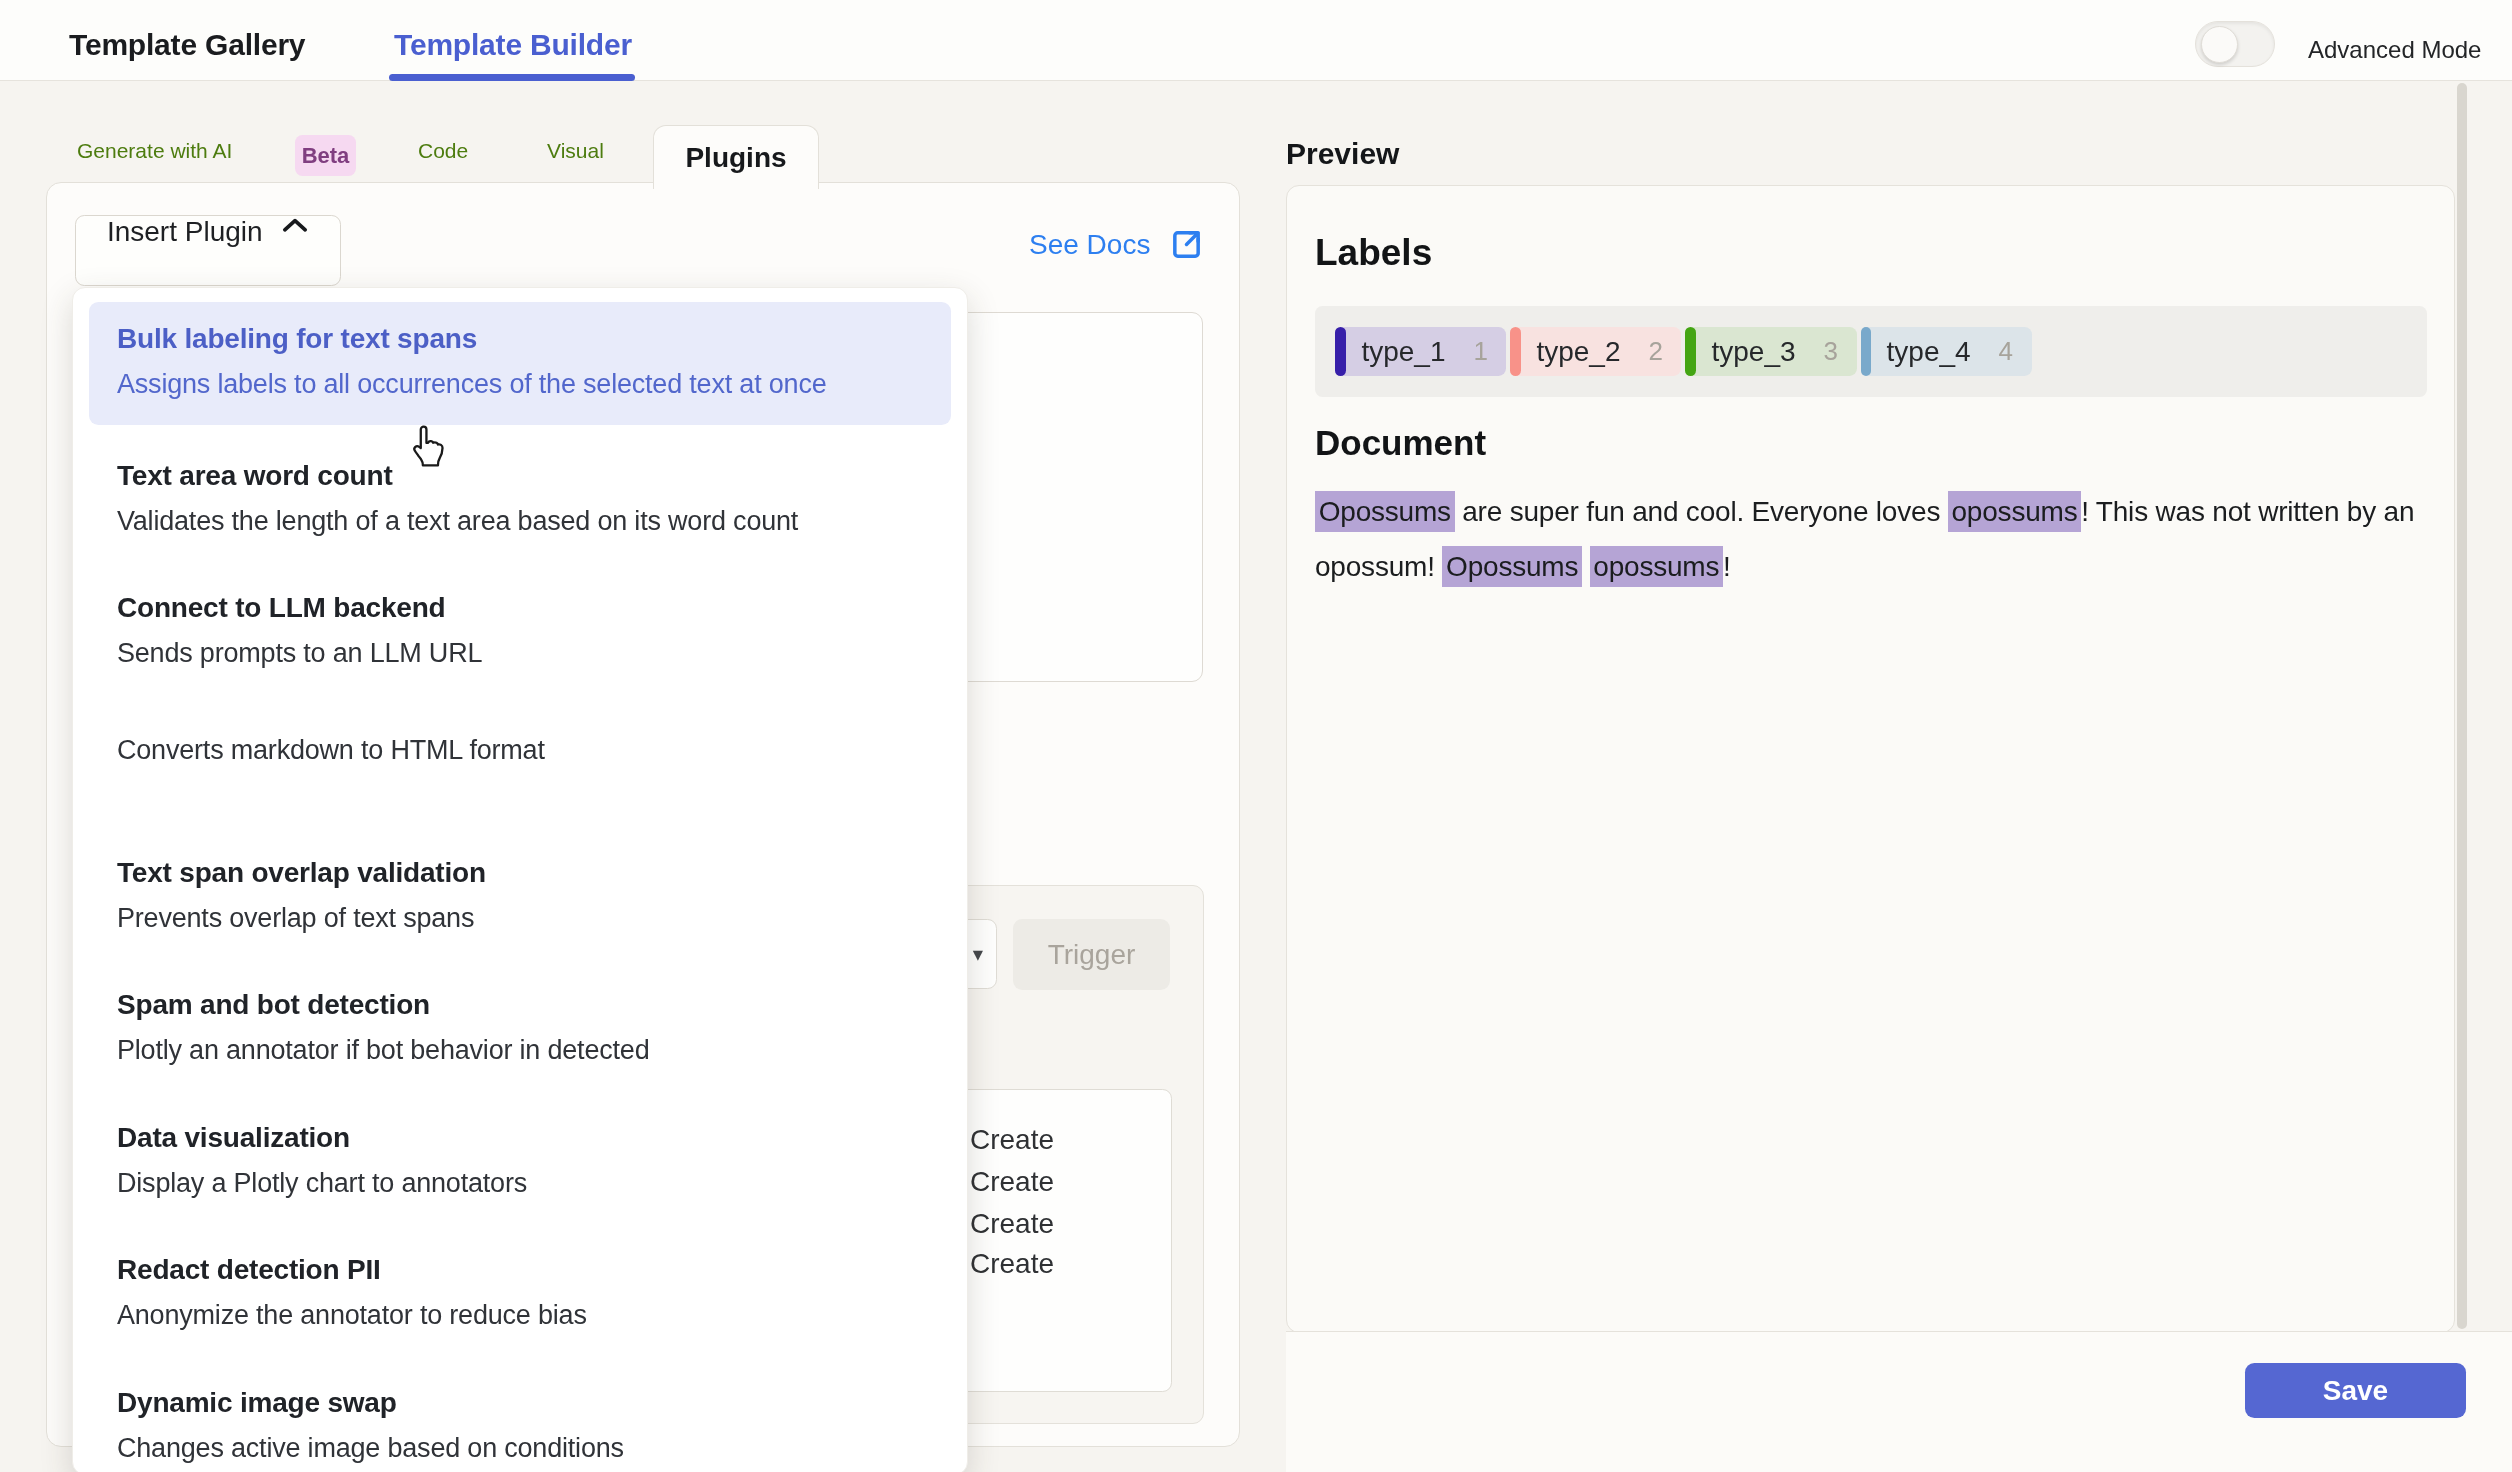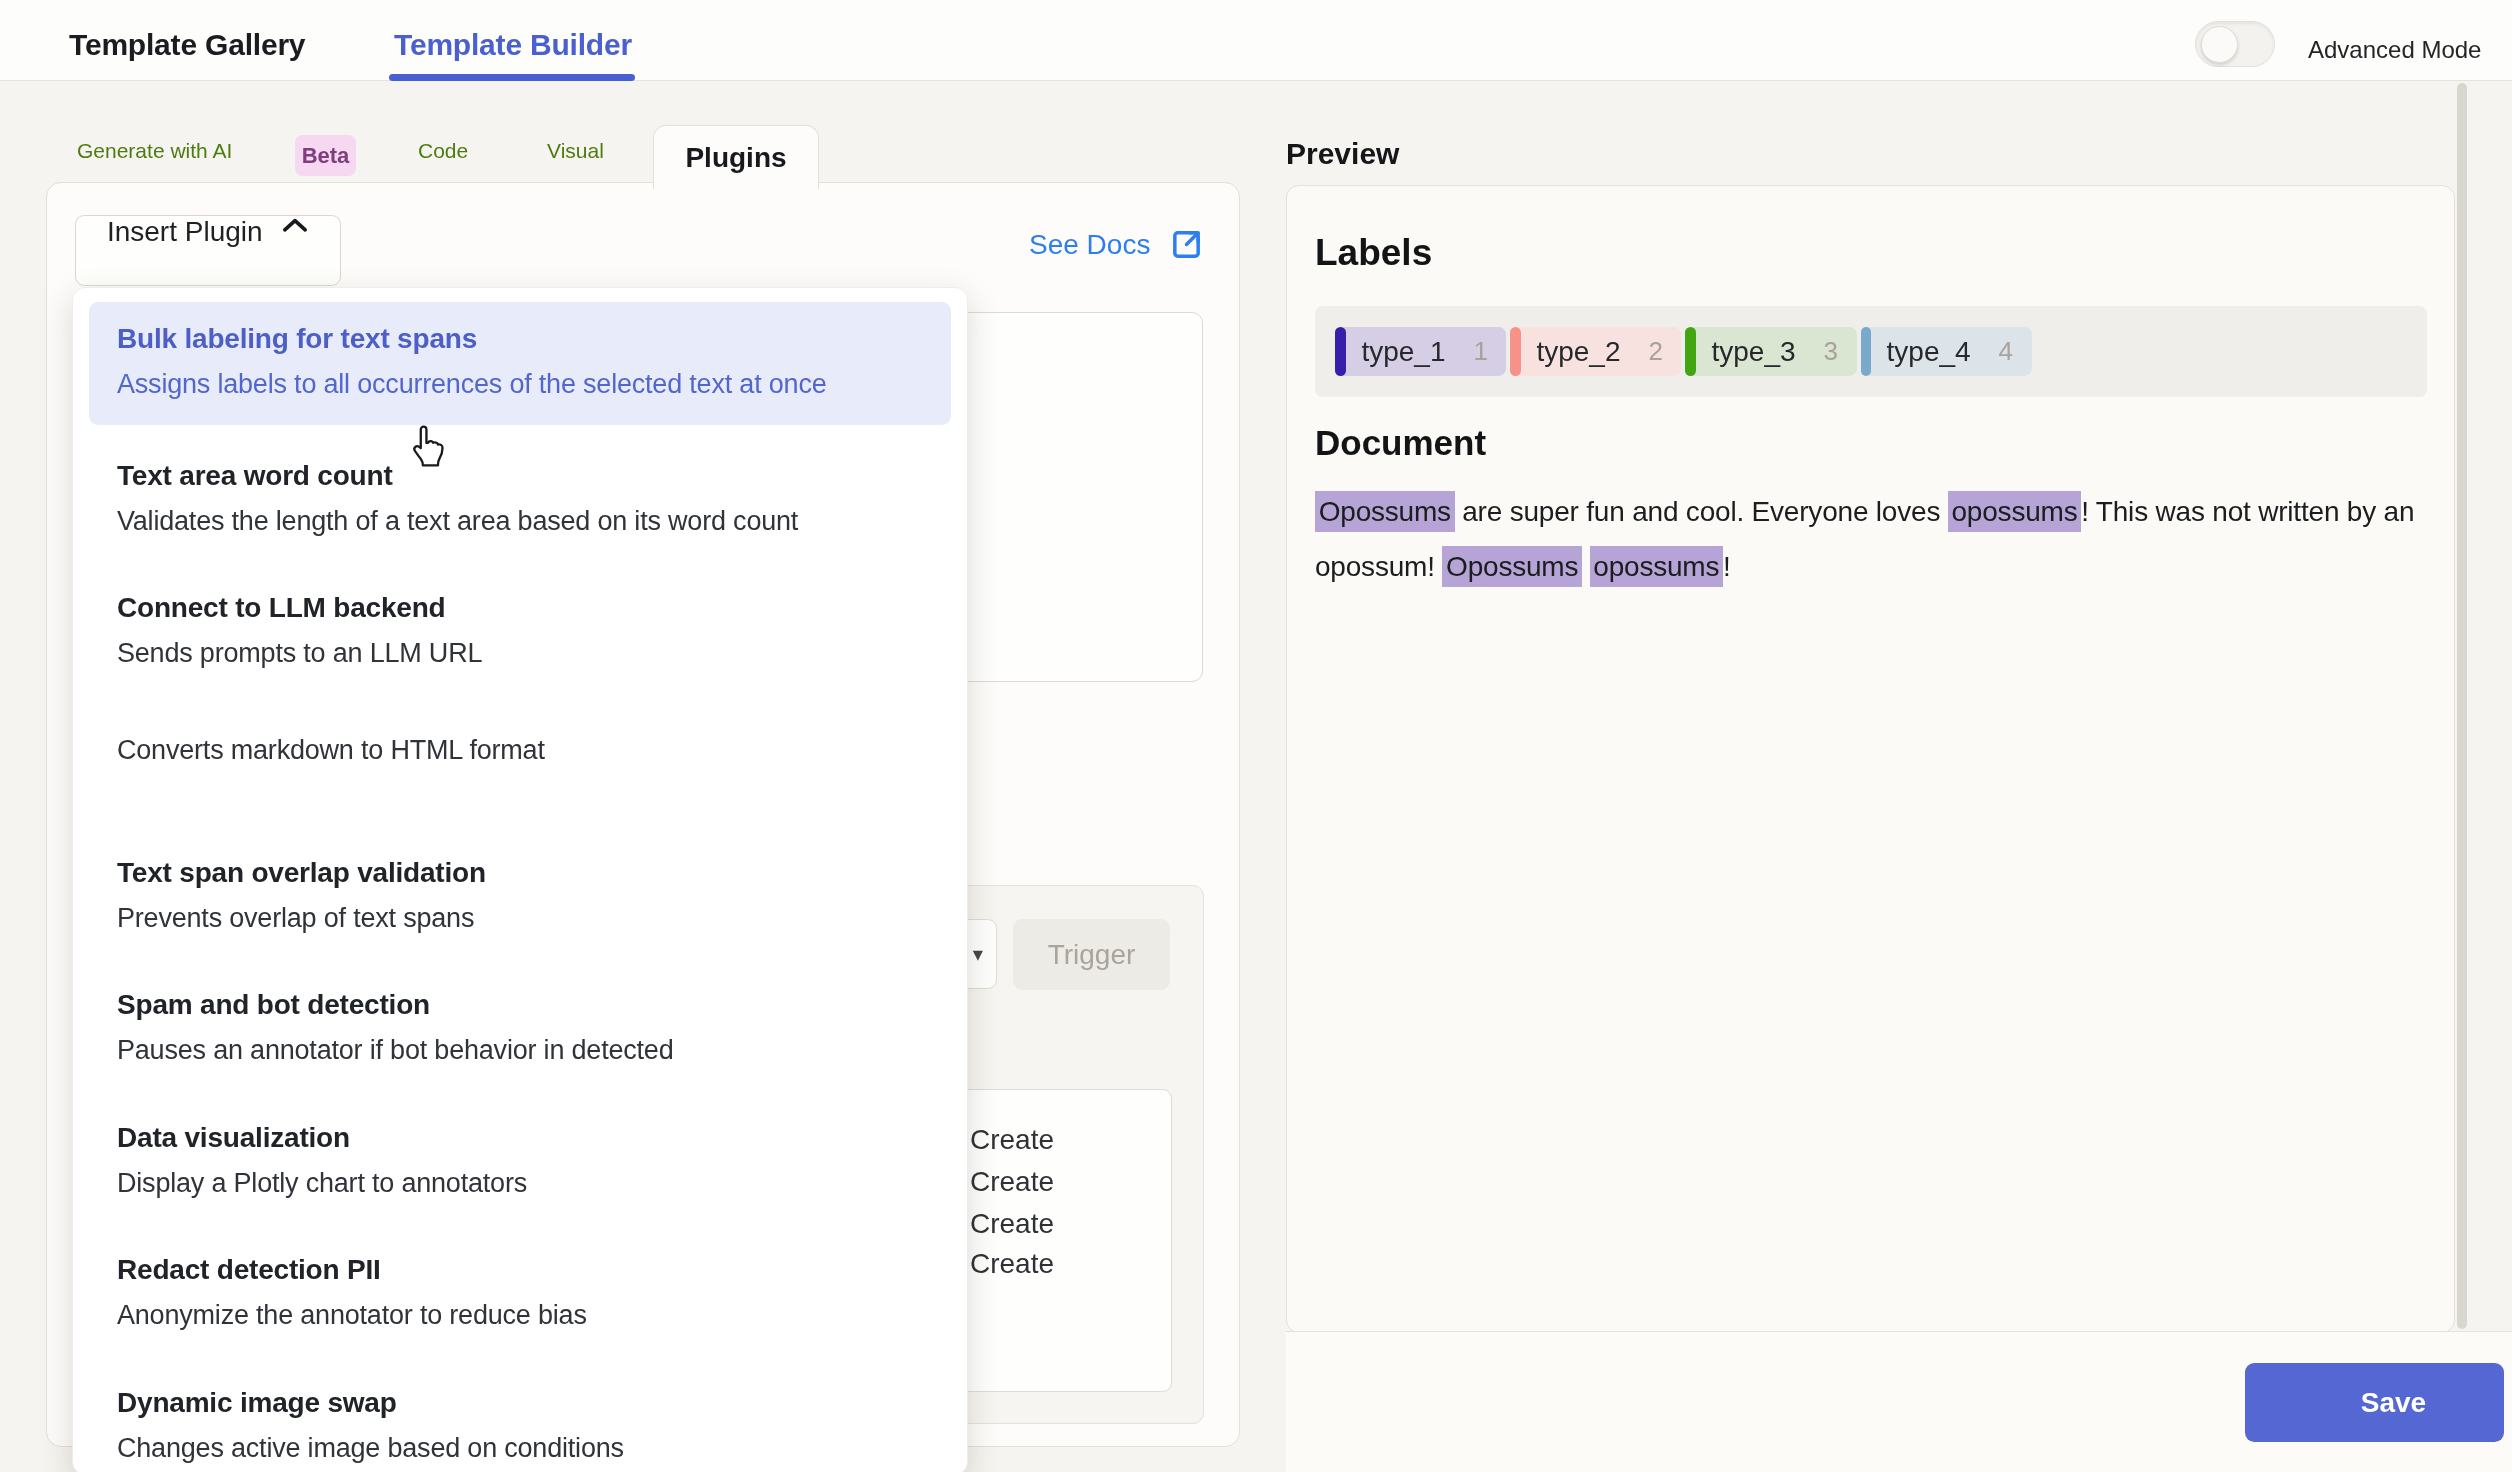--- a/index.html
+++ b/index.html
@@ -71,23 +71,23 @@
   .chip-label{font-size:28px;color:#26282B;}
   .chip-key{font-size:26px;color:#A7A39B;margin-left:28px;}
   .doc-h{position:absolute;left:28px;top:237px;font-size:35px;font-weight:bold;color:#121416;}
   .doc-text{position:absolute;left:28px;top:298px;width:1107px;font-size:28px;line-height:55px;
         color:#1B1D1F;letter-spacing:-0.2px;}
   .hl-span{padding:4.6px 3.7px;}
 
   
   .footer{position:absolute;left:1286px;top:1331px;width:1226px;height:142px;background:#FCFBF8;
         border-top:1.9px solid #E5E2DB;}
-  .save-btn{position:absolute;left:959px;top:31px;width:221px;height:79px;background:#5567D2;
+  .save-btn{position:absolute;left:959px;top:31px;width:221px;height:55px;background:#5567D2;
         border-radius:9.3px;display:flex;align-items:center;justify-content:center;
-        color:#fff;font-size:28px;font-weight:bold;padding-left:38px;}
+        color:#fff;font-size:28px;font-weight:bold;}
   .scrollbar{position:absolute;left:2457px;top:83px;width:10.2px;height:1246px;background:#D9D6CF;
         border-radius:5.6px;z-index:20;}
   .cursor{position:absolute;left:406px;top:424px;z-index:50;}
 </style>
 </head>
 <body>
 
 <div class="app">
 
   <div class="header">
@@ -149,21 +149,21 @@
     </div>
     <div class="dd-item" style="top:434px;">
       <div class="dd-desc">Converts markdown to HTML format</div>
     </div>
     <div class="dd-item" style="top:567px;">
       <div class="dd-title">Text span overlap validation</div>
       <div class="dd-desc">Prevents overlap of text spans</div>
     </div>
     <div class="dd-item" style="top:699px;">
       <div class="dd-title">Spam and bot detection</div>
-      <div class="dd-desc">Pauses an annotator if bot behavior in detected</div>
+      <div class="dd-desc">Plotly an annotator if bot behavior in detected</div>
     </div>
     <div class="dd-item" style="top:832px;">
       <div class="dd-title">Data visualization</div>
       <div class="dd-desc">Display a Plotly chart to annotators</div>
     </div>
     <div class="dd-item" style="top:964px;">
       <div class="dd-title">Redact detection PII</div>
       <div class="dd-desc">Anonymize the annotator to reduce bias</div>
     </div>
     <div class="dd-item" style="top:1097px;">

